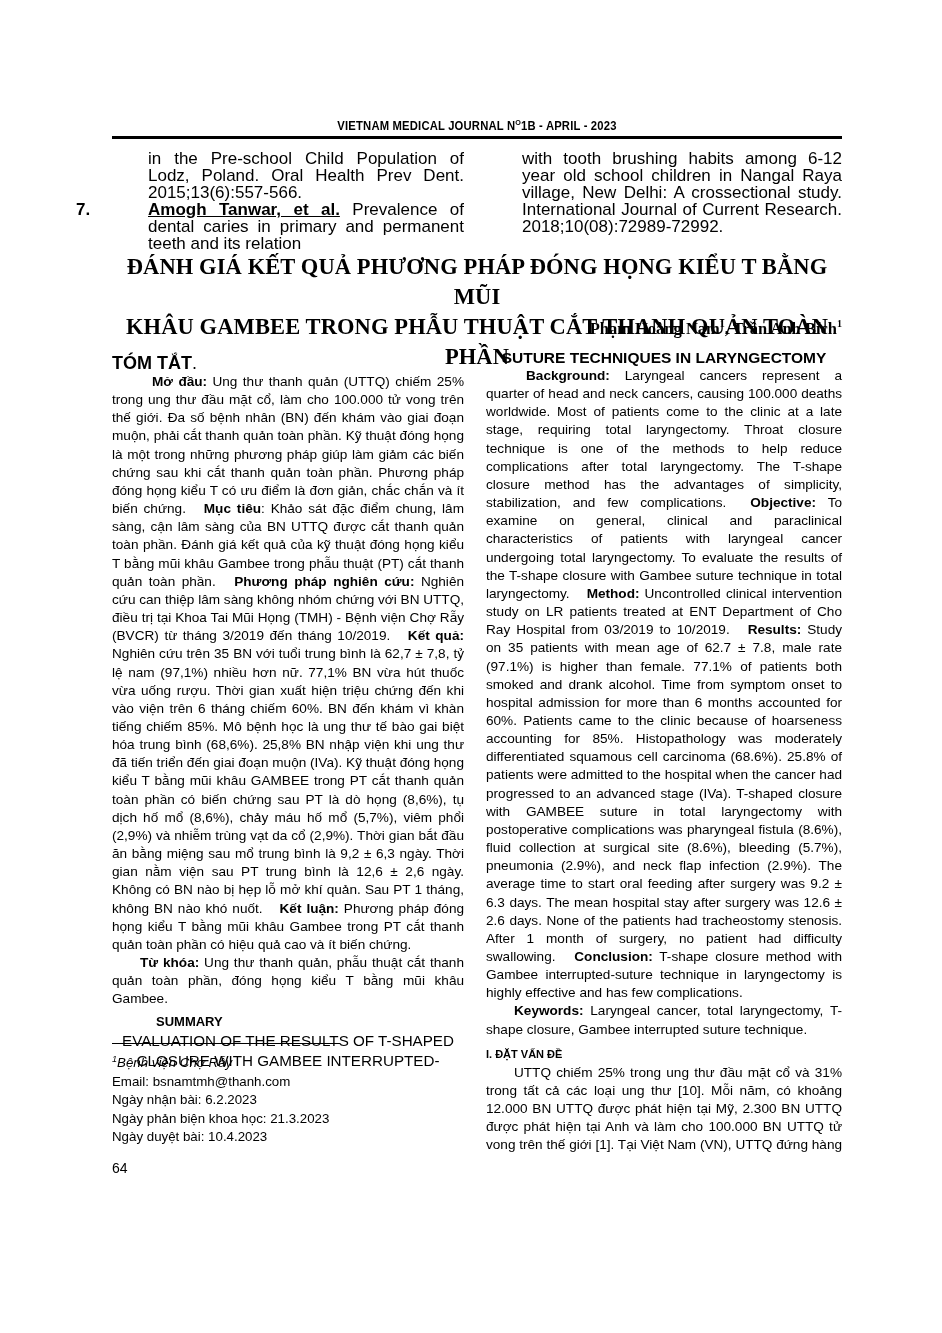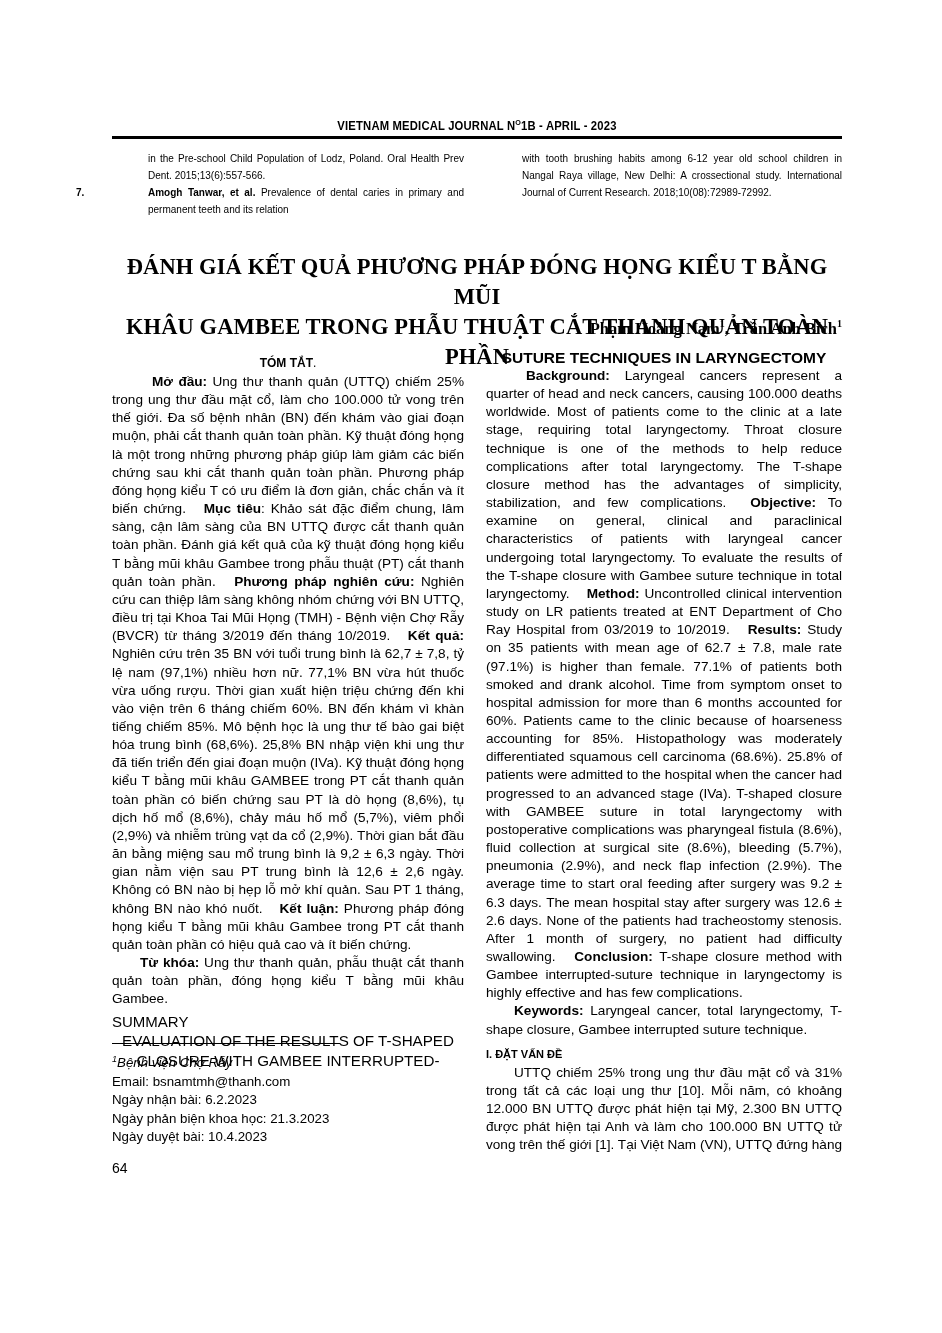--- a/index.html
+++ b/index.html
@@ -55,28 +55,28 @@
     width: 352px;
   }
   .col-right {
     position: absolute;
     left: 486px;
     width: 356px;
   }
 
   .ref-block {
     top: 150px;
-    font-size: 10px;
+    font-size: 17px;
     line-height: 17px;
     text-align: justify;
   }
   .ref-cont { padding-left: 36px; text-indent: 0; }
   .ref-item { padding-left: 36px; text-indent: -36px; }
   .ref-item .num { font-weight: bold; display: inline-block; width: 36px; }
-  .ref-item .auth { font-weight: bold; }
+  .ref-item .auth { font-weight: bold; text-decoration: underline; }
 
   
   .article-title {
     position: absolute;
     left: 112px;
     top: 252px;
     width: 730px;
     text-align: center;
     font-family: "Liberation Serif", serif;
     font-weight: bold;
@@ -92,23 +92,22 @@
     text-align: right;
     font-family: "Liberation Serif", serif;
     font-weight: bold;
     font-size: 16.5px;
   }
   .authors sup { font-size: 10px; vertical-align: super; }
 
   
   .sec-head {
     font-weight: bold;
-    font-size: 12px;
+    font-size: 18px;
     line-height: 19px;
-    text-align: center;
   }
   .sec-head-centered {
     font-weight: bold;
     font-size: 15.5px;
     line-height: 19px;
     text-align: center;
   }
   .body-text {
     font-size: 13.6px;
     line-height: 18.15px;
@@ -116,24 +115,25 @@
     text-justify: inter-word;
   }
   .body-text p { margin: 0; text-indent: 28px; }
   .body-text b { font-weight: bold; padding-left: 12px; }
   .body-text .bi { font-weight: bold; }
 
   #abstract-vi { top: 354px; }
   #abstract-en { top: 348px; }
 
   .summary-head {
-    font-weight: normal;
-    font-size: 15px;
+    font-weight: bold;
+    font-size: 13px;
     line-height: 19px;
     margin-top: 4px;
+    margin-left: 44px;
   }
   .summary-title {
     font-size: 15.2px;
     line-height: 19.4px;
     text-align: center;
     font-weight: normal;
   }
 
   
   .footnote-rule {

